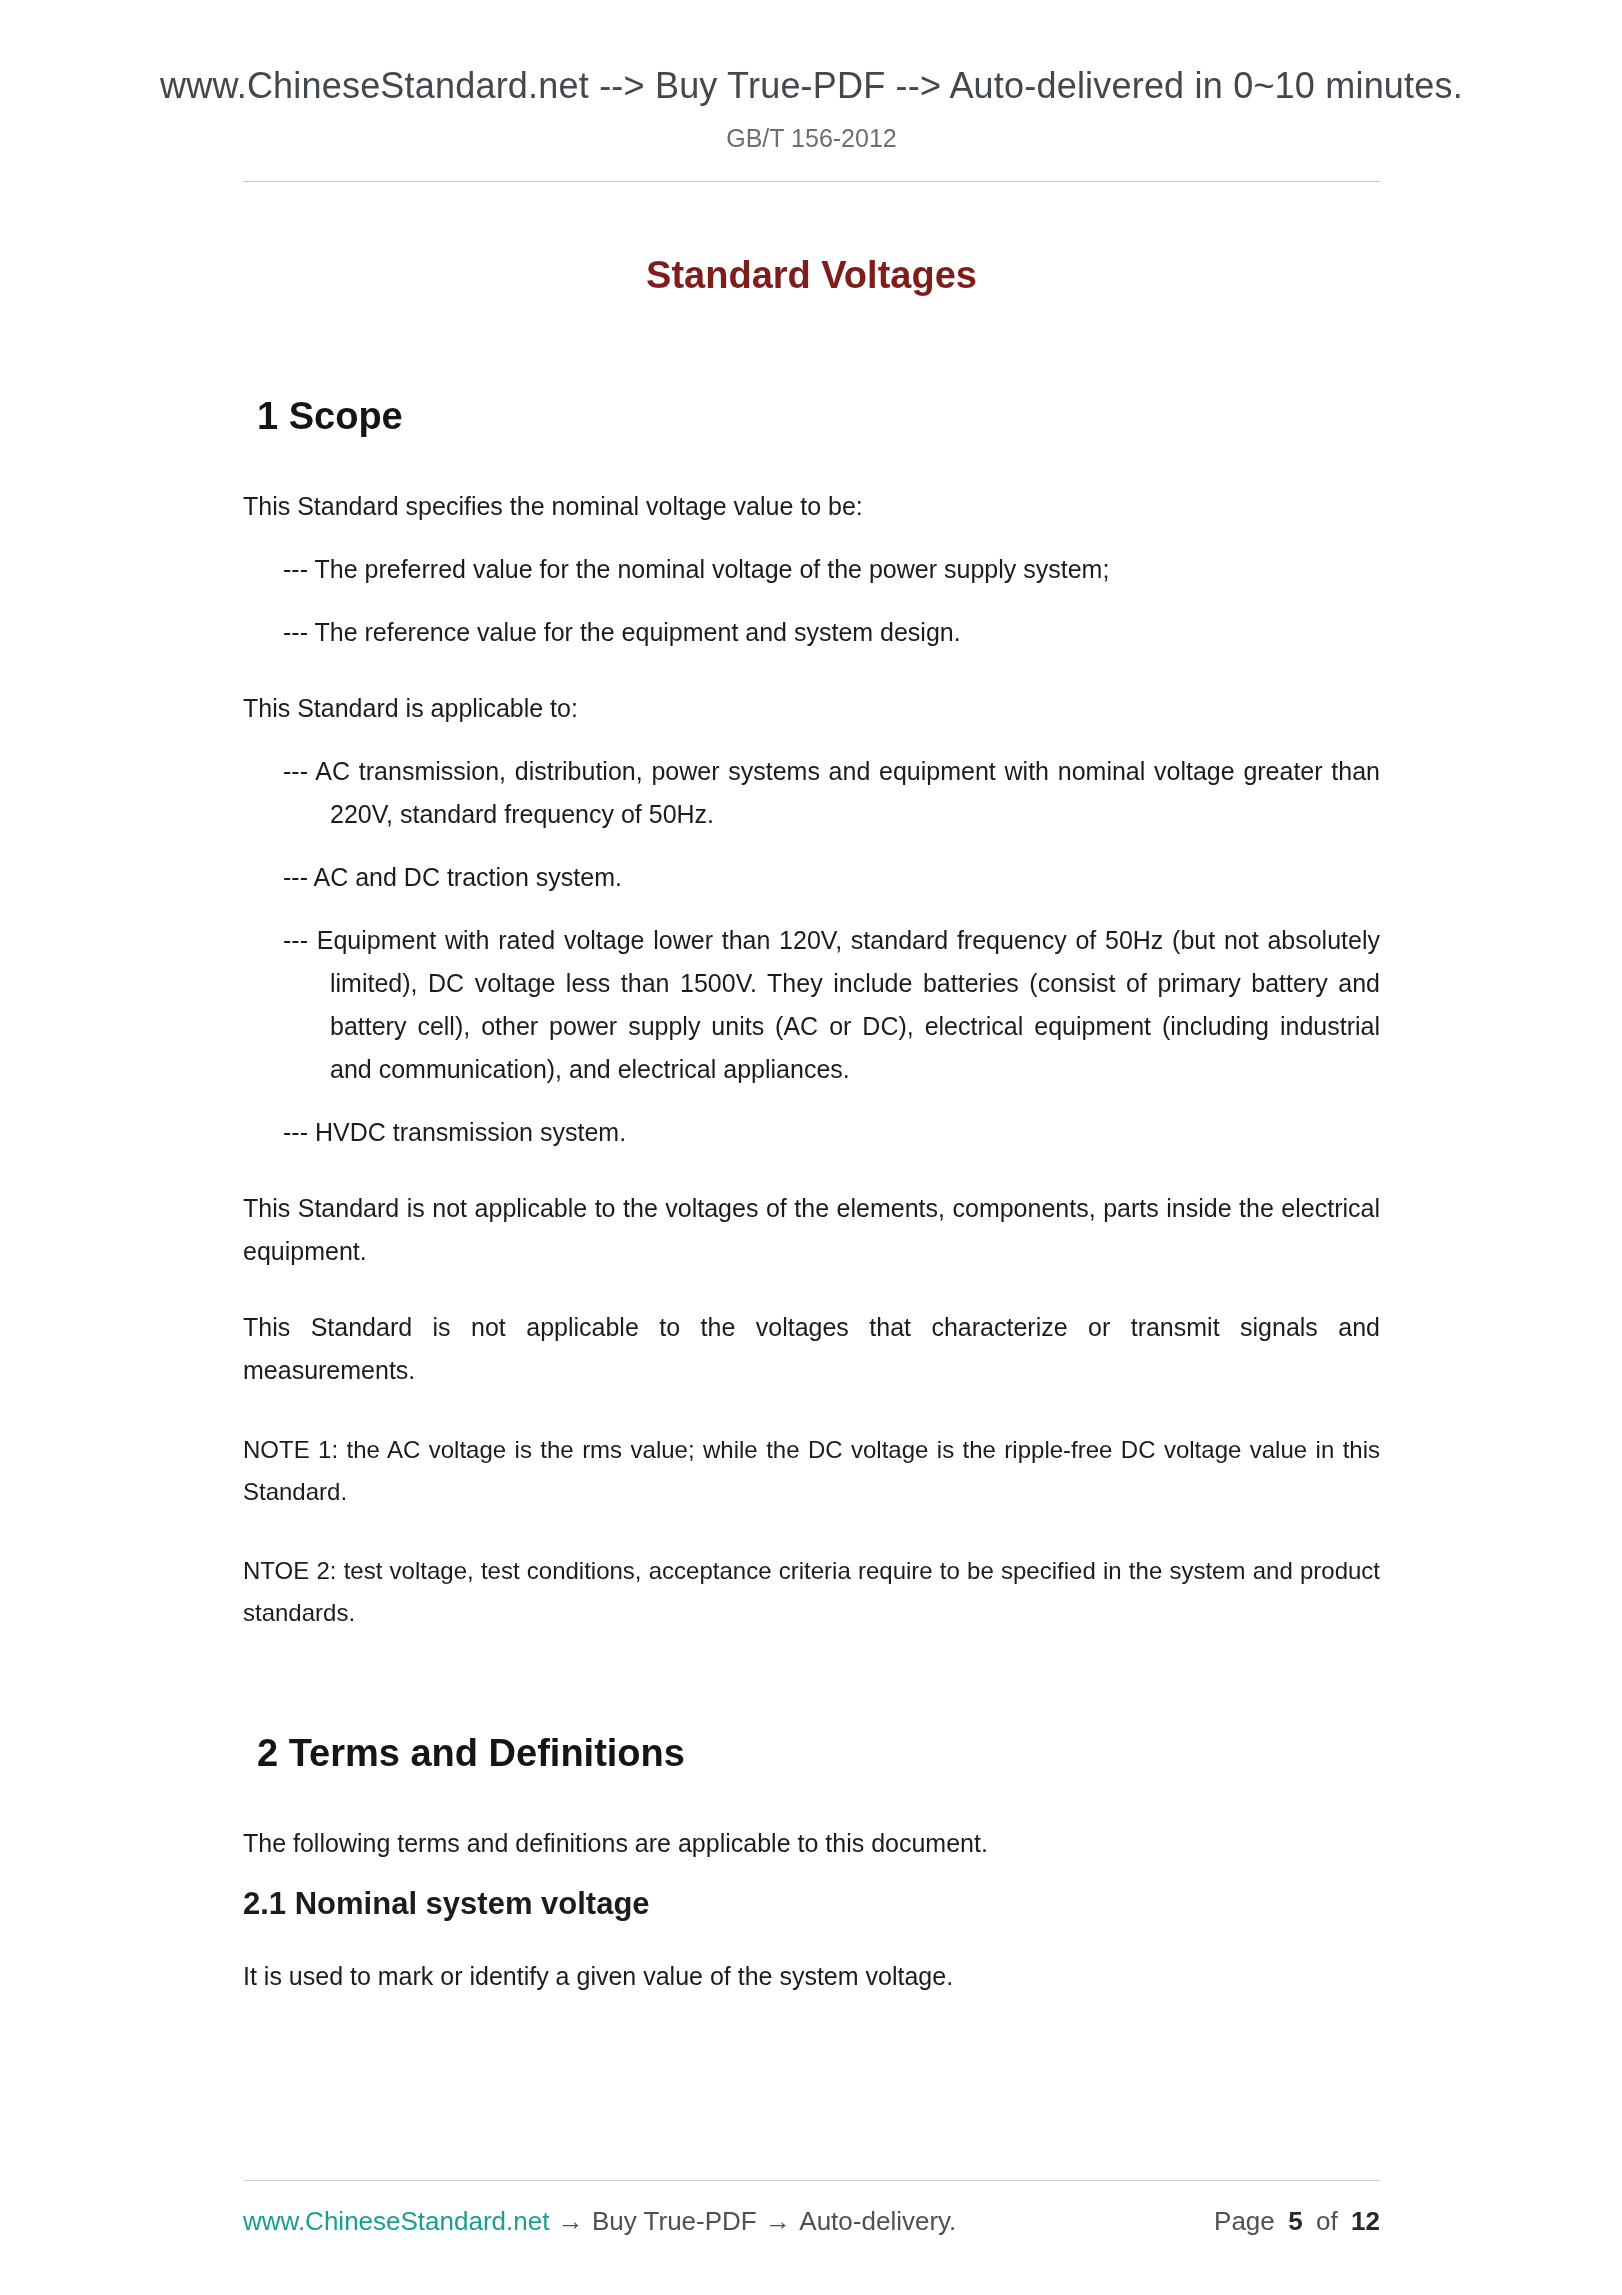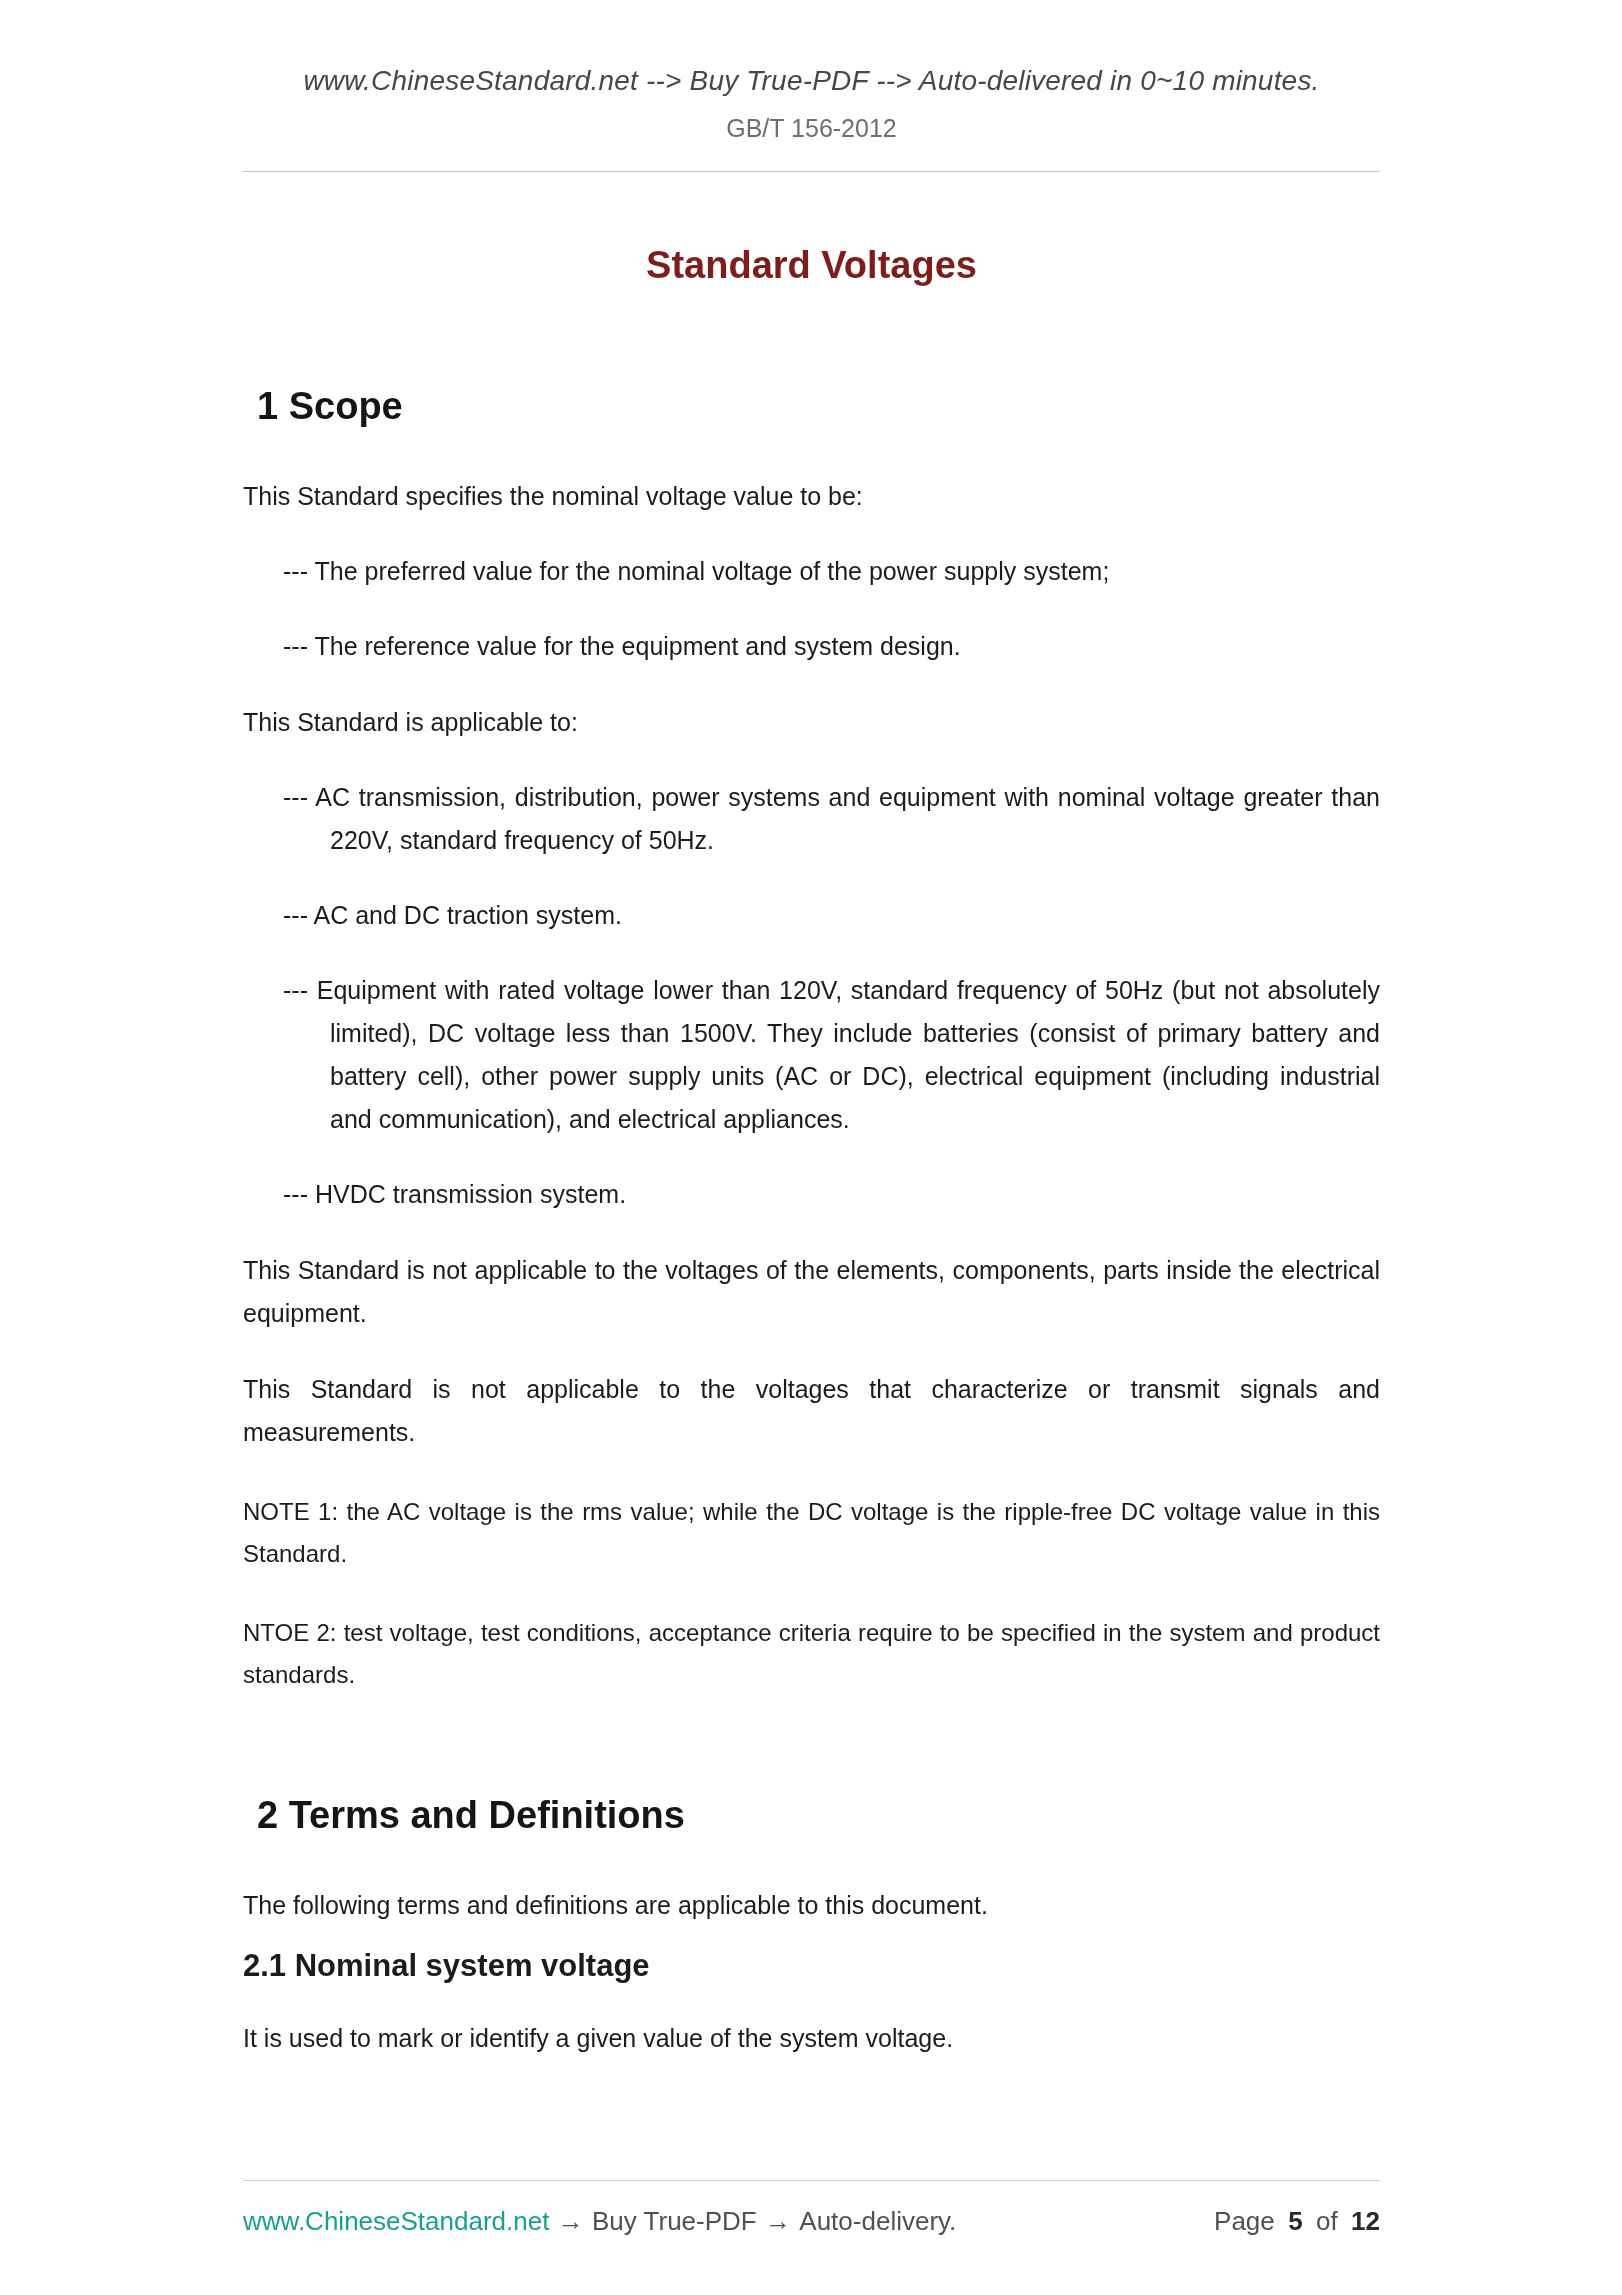--- a/index.html
+++ b/index.html
@@ -11,24 +11,23 @@
     position:relative;
     width:1623px;height:2295px;
     background:#ffffff;
     box-sizing:border-box;
     overflow:hidden;
     color:#1c1c1e;
   }
   
   .page-header{text-align:center;padding-top:65px;}
   .header-banner{
-    font-size:28px;
+    font-size:36px;
     color:#43484d;
     letter-spacing:0.2px;
-    font-style:italic;
   }
   .header-doc-code{
     font-size:25px;
     color:#6a6f73;
     margin-top:16.7px;
   }
   .rule{
     border:0;border-top:1.7px solid #c3c7cb;
     margin:28px 243px 0 243px;
   }
@@ -48,21 +47,21 @@
     color:#151517;
   }
   p.body{
     margin:33px 0 0 0;
     font-size:25px;
     line-height:43px;
     text-align:justify;
   }
   p.first-after-heading{margin-top:47px;}
   p.bullet{
-    margin:32px 0 0 0;
+    margin:20px 0 0 0;
     padding-left:87px;
     text-indent:-47px;
     font-size:25px;
     line-height:43px;
     text-align:justify;
   }
   p.note{
     margin:37px 0 0 0;
     font-size:24px;
     line-height:42px;

